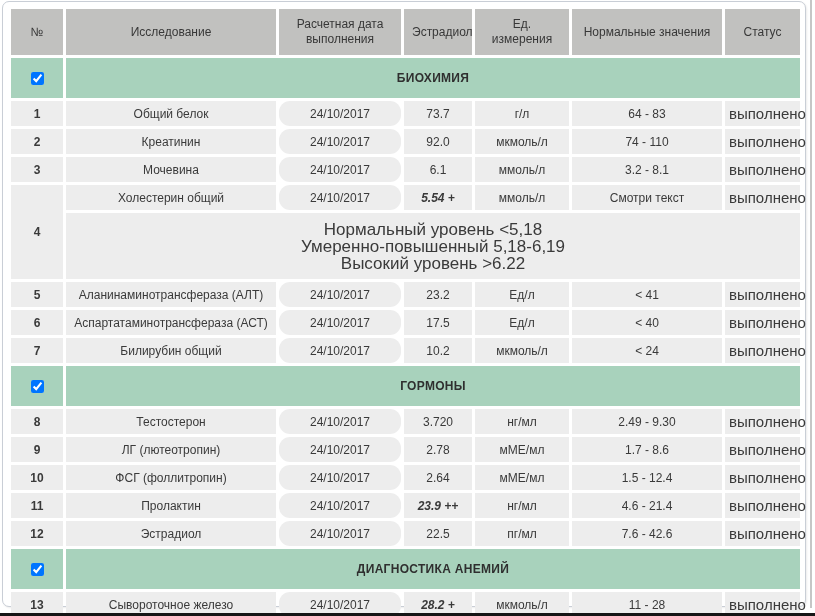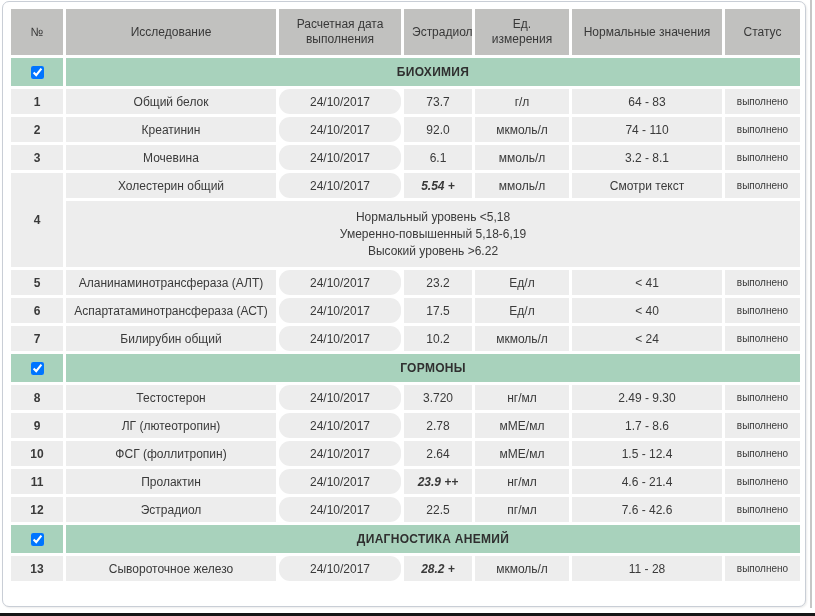--- a/index.html
+++ b/index.html
@@ -20,27 +20,27 @@
   .win-bottom{position:absolute;left:0;bottom:0;width:815px;height:3px;background:#161616;}
   table{border-collapse:separate;border-spacing:3px;table-layout:fixed;width:795px;}
   th{
     background:var(--gray);height:46px;font-size:12px;font-weight:normal;color:#383838;
     text-align:center;vertical-align:middle;padding:0 8px;line-height:15px;
   }
   td{
     background:var(--rowbg);font-size:12px;color:var(--txt);
     text-align:center;vertical-align:middle;height:25px;padding:1px 4px;line-height:14px;
   }
-  tr.section-row td{background:var(--green);height:28px;}
+  tr.section-row td{background:var(--green);height:40px;}
   td.sec-title{font-weight:bold;font-size:12px;color:#2f2f2f;letter-spacing:0.3px;}
   td.num{font-weight:bold;}
   td.date{font-weight:normal;border-radius:11px;}
   td.val.bold{font-weight:bold;font-style:italic;}
-  td.note-cell{height:66px;font-size:12px;line-height:17px;}
-  td.status{font-size:10px;}
+  td.note-cell{height:66px;font-size:17px;line-height:17px;}
+  td.status{font-size:15px;}
   input[type=checkbox]{width:13px;height:13px;margin:0;vertical-align:middle;}
 </style>
 </head>
 <body>
 
 <div class="panel">
   <table>
     <colgroup>
       <col style="width:52px">
         <col style="width:210px">

